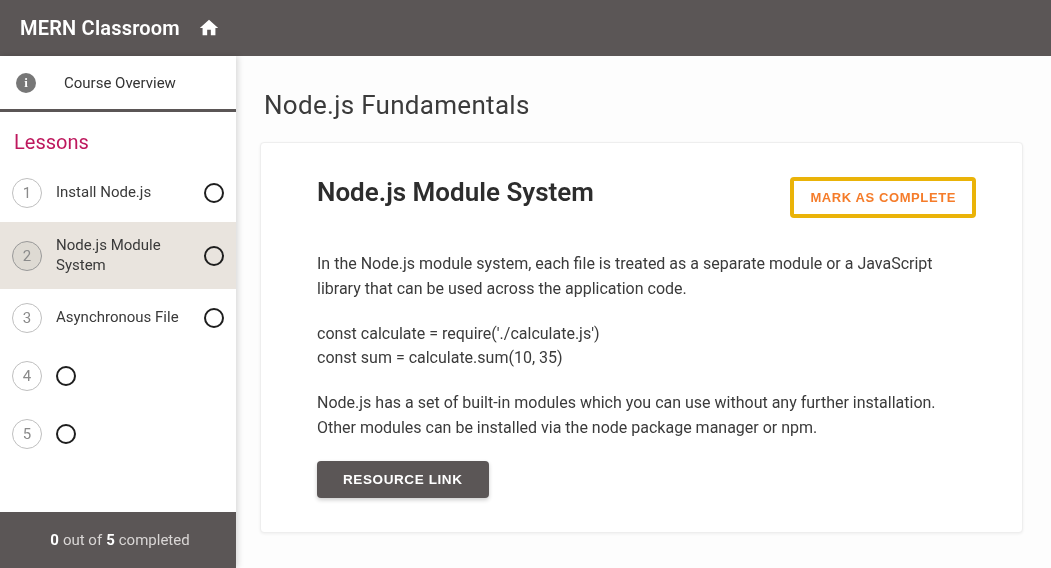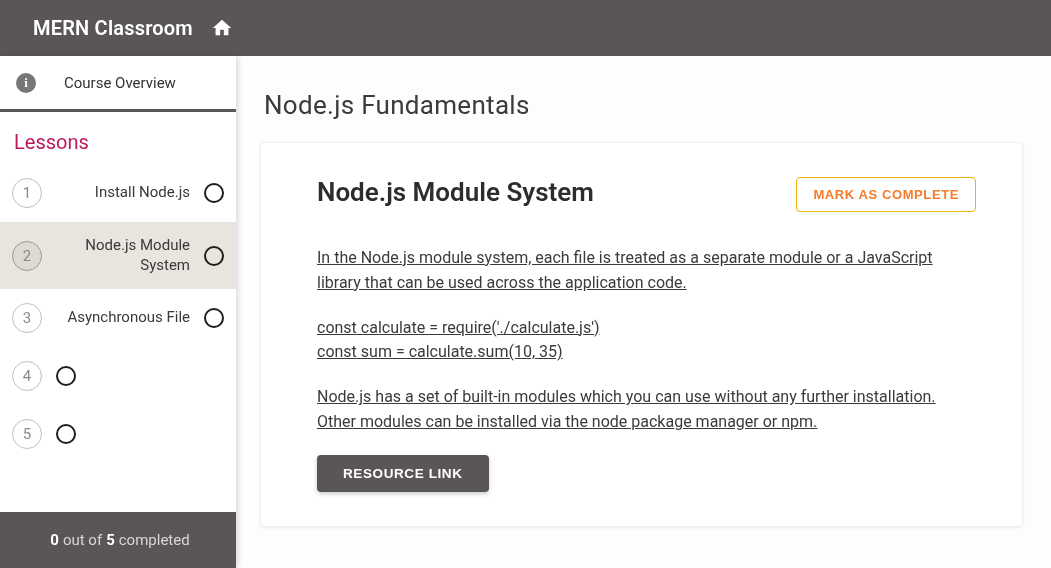--- a/index.html
+++ b/index.html
@@ -9,21 +9,21 @@
     width: 1051px;
     height: 568px;
     overflow: hidden;
     color: #333;
   }
   .topbar {
     height: 56px;
     background: #5b5656;
     display: flex;
     align-items: center;
-    padding: 0 33px;
+    padding: 0 20px;
     gap: 18px;
   }
   .brand {
     color: #fff;
     font-size: 20px;
     font-weight: 600;
     letter-spacing: 0.2px;
   }
   .home-icon { color: #fff; display:flex; align-items:center; cursor:pointer; }
   .layout {
@@ -72,21 +72,21 @@
   .lesson-num {
     width: 30px; height: 30px; min-width:30px;
     border: 1px solid #bfbfbf;
     border-radius: 50%;
     display:flex; align-items:center; justify-content:center;
     color:#8a8a8a; font-size:15px;
   }
   .lesson-item.selected .lesson-num {
     border-color:#999; background:#dedad3;
   }
-  .lesson-title { flex:1; font-size:15px; color:#3a3a3a; line-height:1.3;text-align:right; }
+  .lesson-title { flex:1; font-size:15px; color:#3a3a3a; line-height:1.3; }
   .lesson-status {
     width:20px; height:20px; min-width:20px;
     border: 2.5px solid #1e1e1e;
     border-radius:50%;
   }
   .sidebar-footer {
     background:#5b5656;
     color:#d9d6d5;
     height:56px;
     display:flex;
@@ -120,35 +120,34 @@
     justify-content:space-between;
     align-items:flex-start;
     margin-bottom: 34px;
   }
   .lesson-heading {
     font-size: 26px;
     font-weight: 600;
     color:#2d2d2d;
   }
   .mark-complete {
-    border:1px solid #eab308;
+    border:4px solid #eab308;
     color:#f57c2a;
     background:#fff;
     font-size:13px;
     font-weight:600;
     letter-spacing:0.6px;
     padding:9px 16px;
     border-radius:4px;
     cursor:pointer;
   }
   .lesson-body {
     font-size:16px;
     color:#3b3b3b;
     line-height:1.55;
-    text-decoration:underline;
   }
   .lesson-body p { margin-bottom: 20px; white-space: pre-line; }
   .resource-btn {
     background:#5b5656;
     color:#fff;
     border:none;
     border-radius:4px;
     padding:11px 26px;
     font-size:13.5px;
     font-weight:600;

